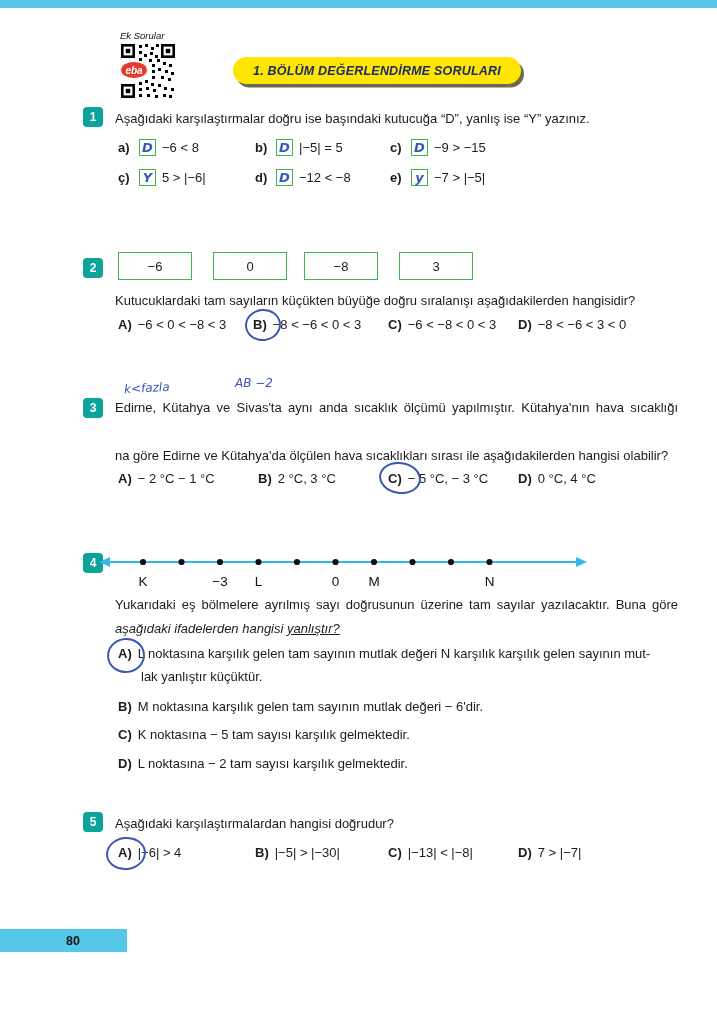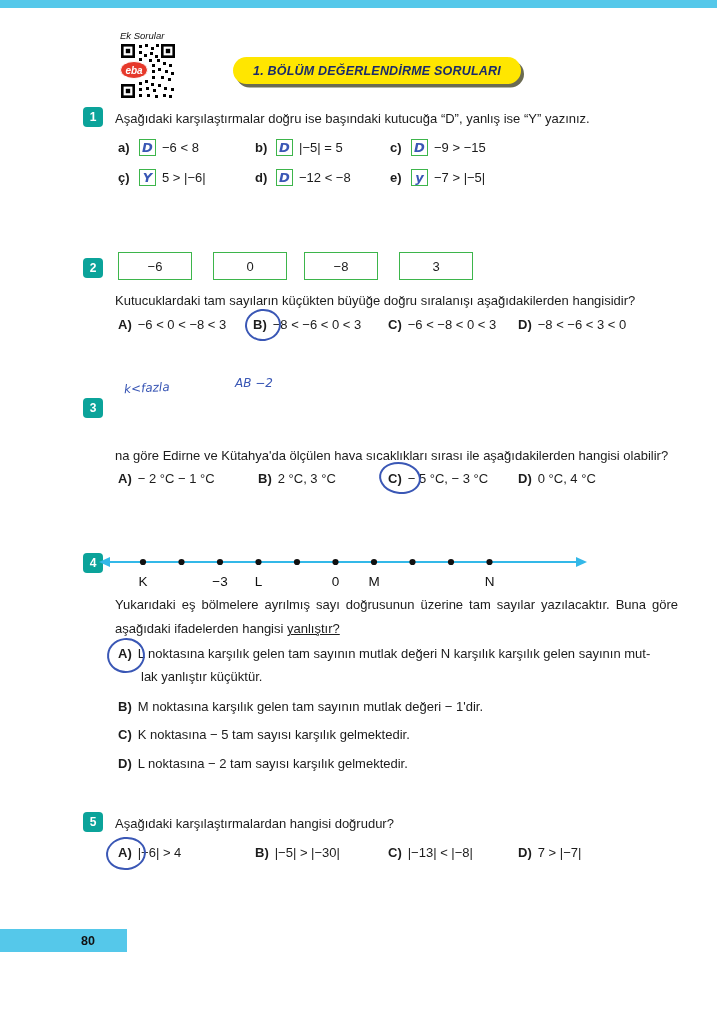--- a/index.html
+++ b/index.html
@@ -35,21 +35,21 @@
   }
   .opt{position:absolute;display:flex;gap:6px;white-space:nowrap;align-items:baseline;}
   .opt-label{font-weight:bold;}
   .opt-text2{position:absolute;white-space:nowrap;}
   .pen-circle{position:absolute;border:2px solid #3a57b5;border-radius:50%;transform:rotate(-7deg);background:transparent;}
   .annotation{position:absolute;color:#3a57b5;font-style:italic;font-size:12px;font-family:"DejaVu Sans", sans-serif;}
   .numberline{position:absolute;left:98px;top:548px;width:490px;height:42px;}
   .underlined{text-decoration:underline;}
   .bottombar{
     position:absolute;left:0;top:929px;width:127px;height:23px;background:#55c8ea;
-    display:flex;align-items:center;justify-content:flex-end;padding-right:32px;box-sizing:border-box;
+    display:flex;align-items:center;justify-content:flex-end;padding-right:47px;box-sizing:border-box;
     font-weight:bold;font-size:12.5px;color:#111;
   }
 </style>
 </head>
 <body>
 
 <div class="page">
 
   <div class="topbar"></div>
 
@@ -182,20 +182,21 @@
   </div>
   <div class="opt" style="left:518px;top:317px;">
     <span class="opt-label">D)</span>
     <span>−8 &lt; −6 &lt; 3 &lt; 0</span>
   </div>
   <div class="pen-circle" style="left:245px;top:309px;width:32px;height:28px;"></div>
 
   <div class="badge" style="top:398px;">3</div>
   <span class="annotation" style="left:124px;top:381px;transform:rotate(-3deg);">k&lt;fazla</span>
   <span class="annotation" style="left:214px;top:376px;margin-left:21px;">AB −2</span>
+  <div class="jline" style="top:400px;">Edirne, Kütahya ve Sivas'ta aynı anda sıcaklık ölçümü yapılmıştır. Kütahya'nın hava sıcaklığı</div>
   <div class="nline" style="top:448px;">na göre Edirne ve Kütahya'da ölçülen hava sıcaklıkları sırası ile aşağıdakilerden hangisi olabilir?</div>
 
   <div class="opt" style="left:118px;top:471px;">
     <span class="opt-label">A)</span>
     <span>− 2 °C − 1 °C</span>
   </div>
   <div class="opt" style="left:258px;top:471px;">
     <span class="opt-label">B)</span>
     <span>2 °C, 3 °C</span>
   </div>
@@ -229,32 +230,32 @@
     <g font-family="Liberation Sans, sans-serif" font-size="13.5" fill="#111111" text-anchor="middle">
       <text x="45" y="38">K</text>
       <text x="122" y="38">−3</text>
       <text x="160.5" y="38">L</text>
       <text x="237.5" y="38">0</text>
       <text x="276" y="38">M</text>
       <text x="391.5" y="38">N</text>
     </g>
   </svg>
   <div class="jline" style="top:597px;">Yukarıdaki eş bölmelere ayrılmış sayı doğrusunun üzerine tam sayılar yazılacaktır. Buna göre</div>
-  <div class="nline" style="top:621px;">
+  <div class="nline" style="top:621px;font-style:italic;">
     <span>aşağıdaki ifadelerden hangisi </span><span class="underlined">yanlıştır?</span>
   </div>
 
   <div class="opt" style="left:118px;top:646px;">
     <span class="opt-label">A)</span>
     <span>L noktasına karşılık gelen tam sayının mutlak değeri N karşılık karşılık gelen sayının mut-</span>
   </div>
   <div class="opt-text2" style="left:141px;top:669px;">lak yanlıştır küçüktür.</div>
   <div class="opt" style="left:118px;top:699px;">
     <span class="opt-label">B)</span>
-    <span>M noktasına karşılık gelen tam sayının mutlak değeri − 1'dir.</span>
+    <span>M noktasına karşılık gelen tam sayının mutlak değeri − 6'dir.</span>
   </div>
   <div class="opt" style="left:118px;top:727px;">
     <span class="opt-label">C)</span>
     <span>K noktasına − 5 tam sayısı karşılık gelmektedir.</span>
   </div>
   <div class="opt" style="left:118px;top:756px;">
     <span class="opt-label">D)</span>
     <span>L noktasına − 2 tam sayısı karşılık gelmektedir.</span>
   </div>
   <div class="pen-circle" style="left:107px;top:638px;width:34px;height:31px;"></div>

